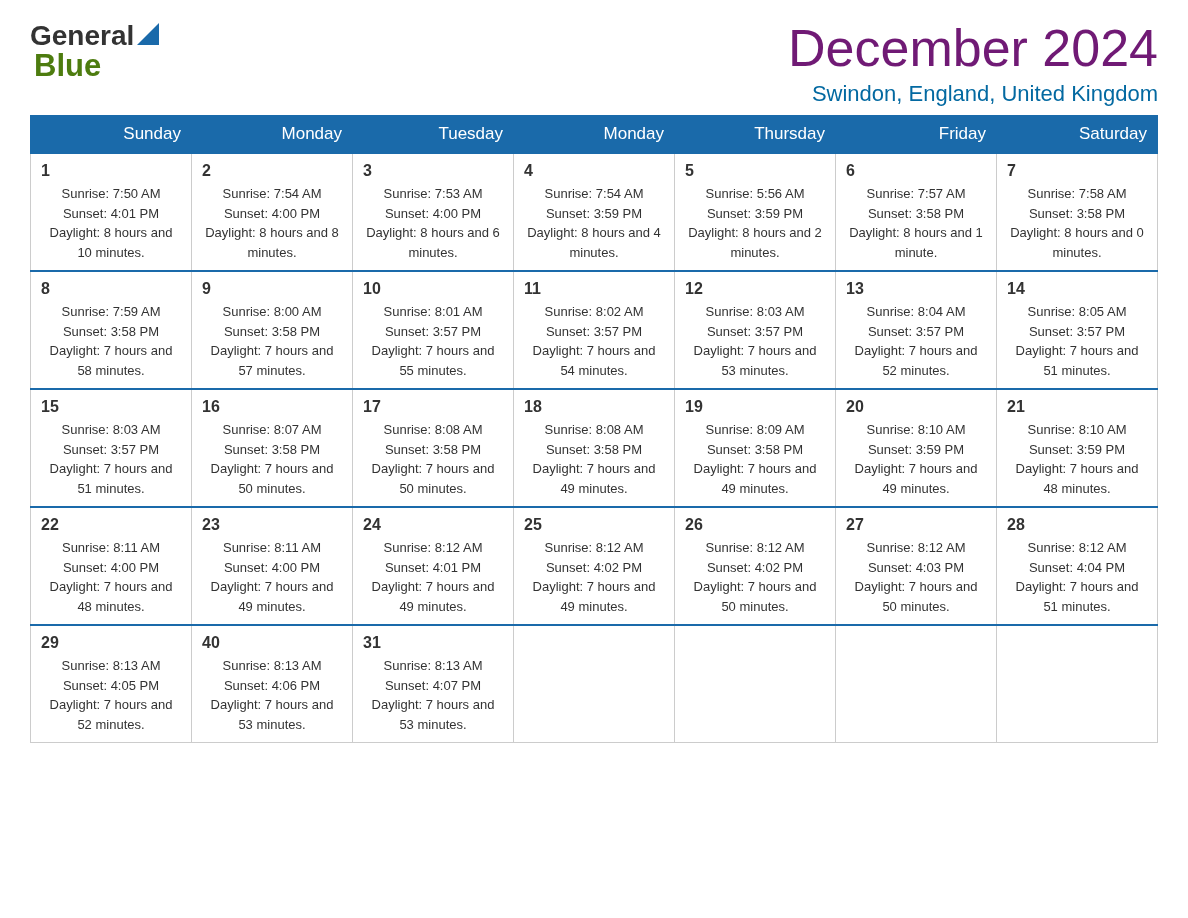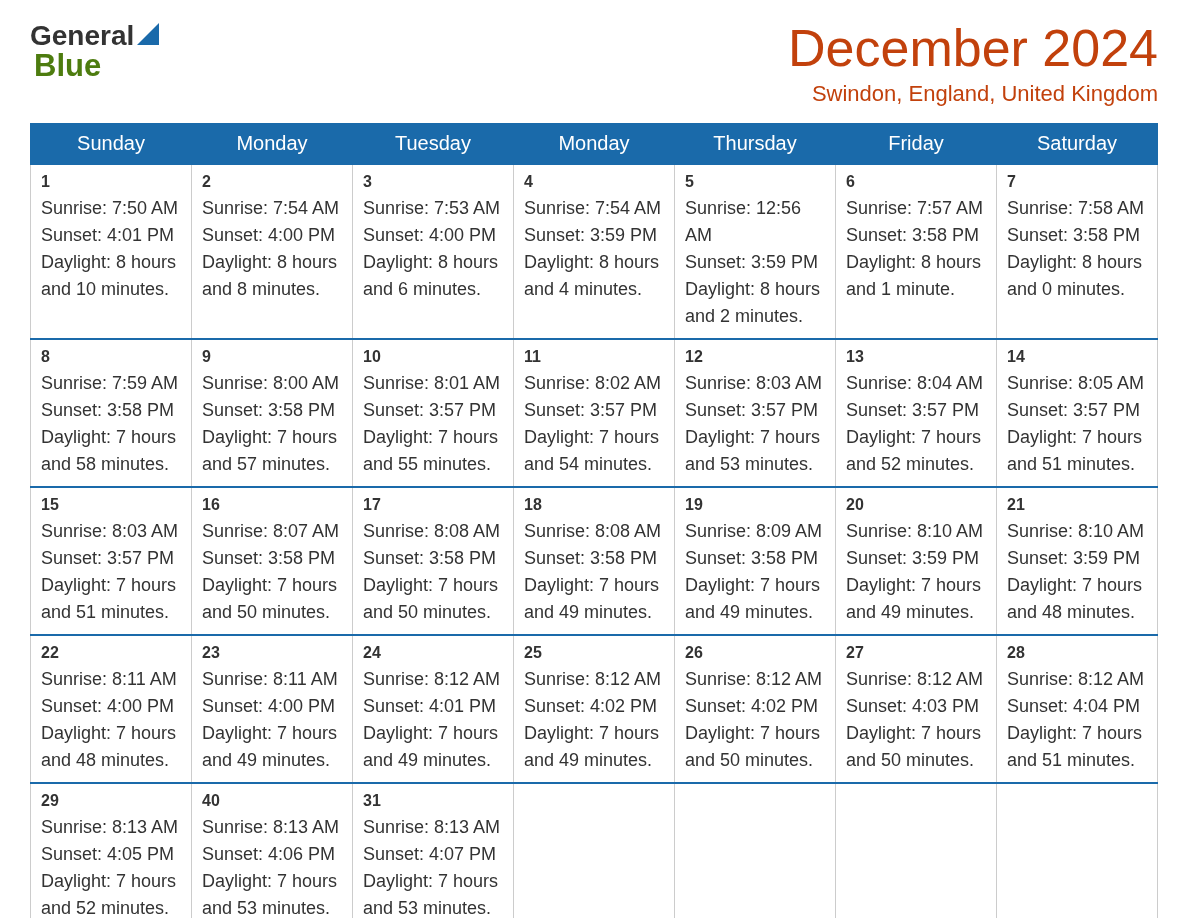--- a/index.html
+++ b/index.html
@@ -7,72 +7,73 @@
       font-family: Arial, sans-serif;
       background: #fff;
       width: 1188px;
       min-height: 918px;
       padding: 20px 30px;
     }
     .header {
       display: flex;
       justify-content: space-between;
       align-items: flex-start;
-      margin-bottom: 16px;
+      margin-bottom: 8px;
       gap: 8px;
     }
     .title-section {
       text-align: right;
     }
     .month-title {
       font-size: 52px;
       font-weight: normal;
-      color: #c2410c;
+      color: #701a75;
       line-height: 1.1;
     }
     .location {
       font-size: 22px;
-      color: #c2410c;
+      color: #0369a1;
       margin-top: 4px;
     }
     .calendar-table {
       width: 100%;
       border-collapse: collapse;
       table-layout: fixed;
     }
     .calendar-table th {
       background-color: #1a6aaa;
       color: #fff;
       padding: 8px 10px;
-      font-size: 20px;
+      font-size: 17px;
       font-weight: normal;
-      text-align: center;
+      text-align: right;
       border: 1px solid #1a6aaa;
     }
     .calendar-table td {
       vertical-align: top;
       padding: 8px 10px;
       border: 1px solid #ccc;
       font-size: 13px;
       color: #333;
       height: 110px;
     }
     .calendar-table tr td {
       border-top: 2px solid #1a6aaa;
     }
     .day-number {
       font-size: 16px;
       font-weight: bold;
       margin-bottom: 4px;
       display: block;
     }
     .day-info {
-      font-size: 18px;
+      font-size: 13px;
       line-height: 1.5;
       color: #333;
+      text-align: center;
     }
     .empty-cell {
       background: #fff;
     }
     .logo-wrapper {
       display: flex;
       flex-direction: column;
       align-items: flex-start;
     }
     .logo-top-line {
@@ -151,21 +152,21 @@
         <span class="day-number">4</span>
         <div class="day-info">
           <span>Sunrise: 7:54 AM</span><br>
           <span>Sunset: 3:59 PM</span><br>
           <span>Daylight: 8 hours and 4 minutes.</span>
         </div>
       </td>
         <td>
         <span class="day-number">5</span>
         <div class="day-info">
-          <span>Sunrise: 12:56 AM</span><br>
+          <span>Sunrise: 5:56 AM</span><br>
           <span>Sunset: 3:59 PM</span><br>
           <span>Daylight: 8 hours and 2 minutes.</span>
         </div>
       </td>
         <td>
         <span class="day-number">6</span>
         <div class="day-info">
           <span>Sunrise: 7:57 AM</span><br>
           <span>Sunset: 3:58 PM</span><br>
           <span>Daylight: 8 hours and 1 minute.</span>

